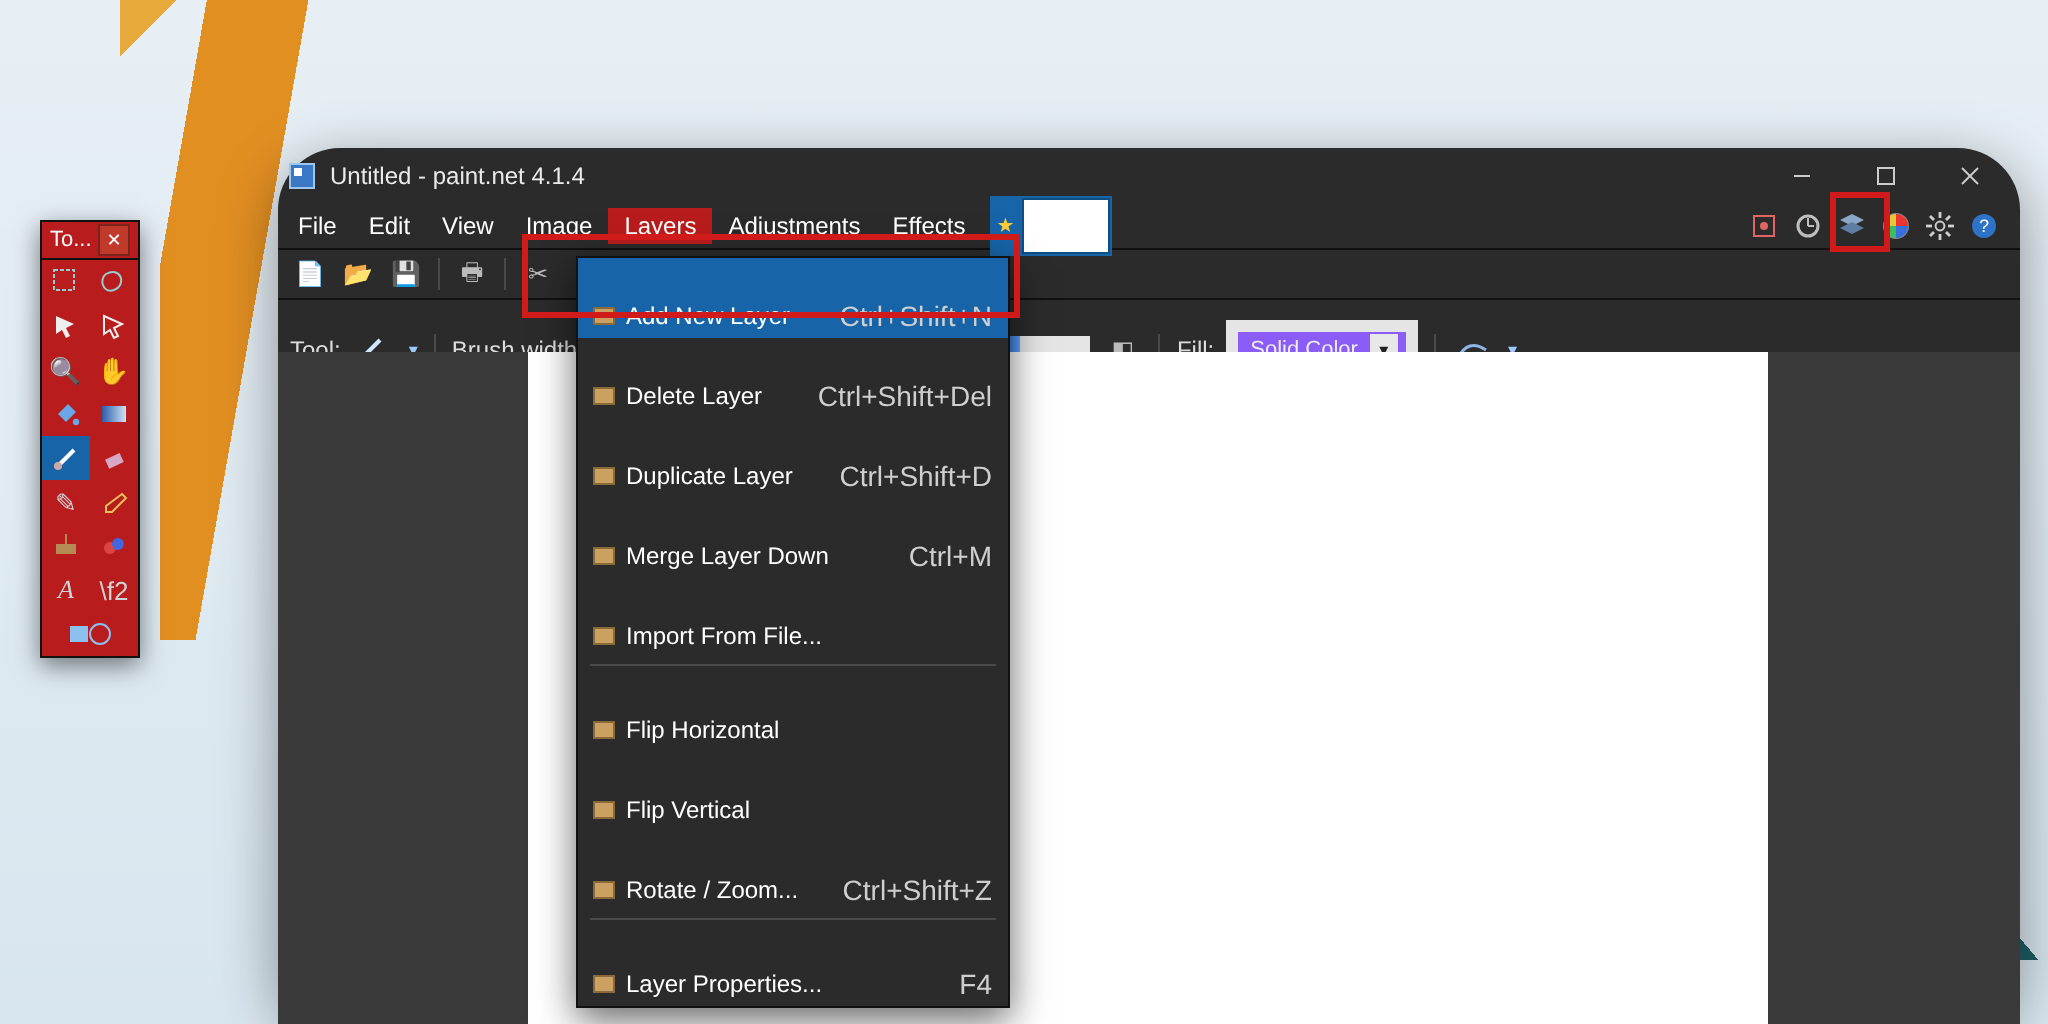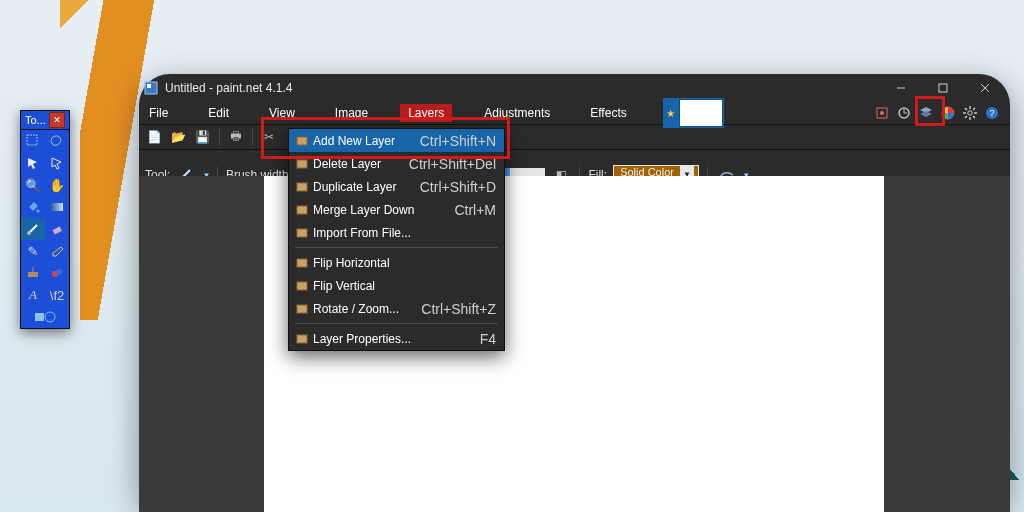--- a/index.html
+++ b/index.html
@@ -12,58 +12,58 @@
       linear-gradient(80deg,transparent 0 10px,#e98c1f 10px 50px,transparent 50px) 900px 180px/200px 360px no-repeat,
       linear-gradient(50deg,transparent 0 10px,#1f5d65 10px 30px,transparent 30px) 980px 120px/160px 360px no-repeat,
       linear-gradient(#e7eff4,#d8e6ef);
   }
   .win{position:absolute;left:139px;top:74px;width:871px;height:438px;background:#2b2b2b;box-shadow:0 8px 30px rgba(0,0,0,.4);border-radius:31px;}
   .titlebar{height:28px;display:flex;align-items:center;padding:0 4px;}
   .app-icon{width:16px;height:16px;margin-right:6px;display:inline-flex;align-items:center;justify-content:center;}
   .title{flex:1;font-size:12px;opacity:.9;}
   .winbtns{display:flex;}
   .winbtn{width:42px;height:28px;display:flex;align-items:center;justify-content:center;color:#ccc;}
-  .menubar{display:flex;align-items:center;height:22px;padding:0 2px;font-size:12px;gap:24px;}
+  .menubar{display:flex;align-items:center;height:22px;padding:0 2px;font-size:12px;}
   .menubar .mitem{padding:2px 8px;cursor:default;}
   .menubar .mitem.open{background:#b91c1c;text-align:right;}
   .menubar-right{margin-left:auto;display:flex;gap:2px;align-items:center;padding-right:6px;}
   .ricon{width:20px;height:20px;display:flex;align-items:center;justify-content:center;cursor:default;}
   
   .redbox{position:absolute;border:3px solid #d11b1b;pointer-events:none;}
   
   .doctab{display:inline-flex;align-items:center;margin-left:4px;background:#1764a8;padding:1px;}
   .doctab .star{width:14px;height:14px;background:#1764a8;color:#ffcd3a;display:flex;align-items:center;justify-content:center;font-size:10px;margin-right:1px;}
   .doctab .thumb{width:42px;height:26px;background:#fff;border:1px solid #0f4e82;}
   
   .toolbar{height:24px;background:#2b2b2b;border-top:1px solid #111;border-bottom:1px solid #111;display:flex;align-items:center;gap:4px;padding:0 6px;}
   .tbtn{width:20px;height:20px;display:flex;align-items:center;justify-content:center;color:#bbb;}
   .tsep{width:1px;height:16px;background:#4a4a4a;margin:0 2px;}
   
   .optbar{height:26px;border-bottom:1px solid #111;display:flex;align-items:center;gap:6px;padding:0 6px;font-size:12px;color:#ddd;margin-top:12px;}
   .brushbox{width:30px;height:16px;background:#1a1a1a;border:1px solid #555;display:flex;align-items:center;justify-content:center;font-size:10px;color:#ccc;}
   .chev{font-size:9px;color:#9cc9ff;margin-left:2px;}
   .hardness{width:18px;height:14px;border-radius:7px;background:radial-gradient(circle,#fff 30%,#000 70%);}
   .grad{width:110px;height:14px;background:linear-gradient(to right,#0a2d6b,#1148c8 55%,#5aa2ff 68%,#e5e5e5 68%);}
-  .fillsel{height:18px;background:#a16207;border:1px solid #e5e5e5;display:flex;align-items:flex-start;padding:0 4px 0 6px;color:#eee;font-size:11px;}
+  .fillsel{height:18px;background:#8b5cf6;border:6px solid #e5e5e5;display:flex;align-items:center;padding:0 4px 0 6px;color:#eee;font-size:11px;}
   .fillsel .dd{width:14px;height:16px;margin-left:6px;background:#e8e8e8;color:#222;display:flex;align-items:center;justify-content:center;font-size:9px;}
   
   .workspace{position:absolute;left:0;right:0;top:102px;bottom:0;background:#3a3a3a;}
   .canvas{position:absolute;left:125px;top:0;width:620px;height:100%;background:#fff;}
   
-  .tools{position:absolute;left:20px;top:110px;width:48px;background:#1d4ed8;border:1px solid #111;box-shadow:0 4px 12px rgba(0,0,0,.5);}
+  .tools{position:absolute;left:20px;top:110px;width:48px;background:#b91c1c;border:1px solid #111;box-shadow:0 4px 12px rgba(0,0,0,.5);}
   .tools-title{height:18px;display:flex;align-items:center;padding:0 4px;font-size:11px;border-bottom:1px solid #111;}
   .tools-title .tc{flex:1;white-space:nowrap;overflow:hidden;}
   .tools-title .xc{width:14px;height:14px;background:#c0392b;border:1px solid #7a241b;color:#fff;display:flex;align-items:center;justify-content:center;font-size:9px;}
   .tgrid{display:grid;grid-template-columns:1fr 1fr;}
   .tool{height:22px;display:flex;align-items:center;justify-content:center;color:#cfd3d7;font-size:13px;cursor:default;}
   .tool.sel{background:#1764a8;color:#fff;}
   .wide{grid-column:1/3;}
   
   .menu{position:absolute;left:288px;top:128px;width:215px;background:#2b2b2b;border:1px solid #111;box-shadow:0 6px 18px rgba(0,0,0,.6);}
-  .menu .row{display:flex;align-items:center;height:22px;padding:1px 8px 0 4px;font-size:12px;}
+  .menu .row{display:flex;align-items:center;height:22px;padding:18px 8px 0 4px;font-size:12px;}
   .menu .row.hl{background:#1764a8;}
   .menu .row .ic{width:20px;display:flex;justify-content:center;color:#cfa968;font-size:12px;}
   .menu .row .lbl{flex:1;white-space:nowrap;}
   .menu .row .sc{color:#cfcfcf;font-size:14px;}
   .menu .msep{height:1px;background:#4a4a4a;margin:3px 6px;}
   svg{display:block}
 </style>
 </head>
 <body>
 

